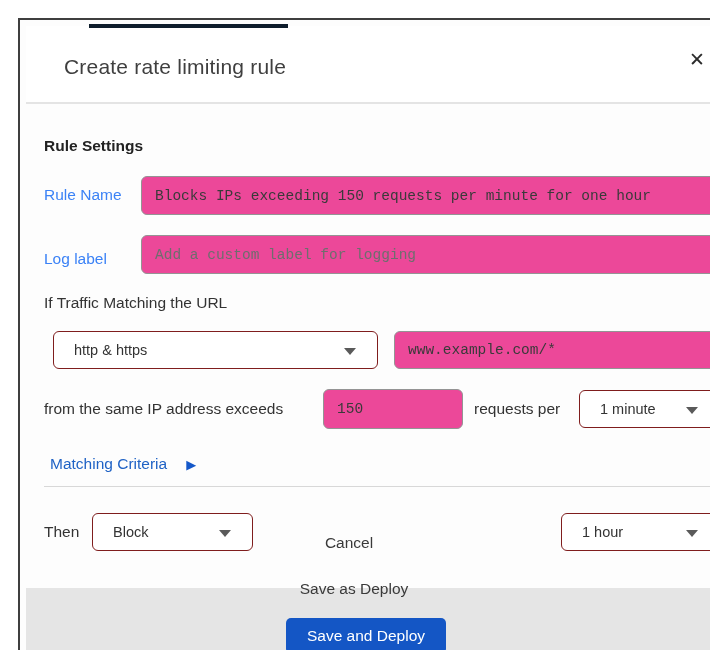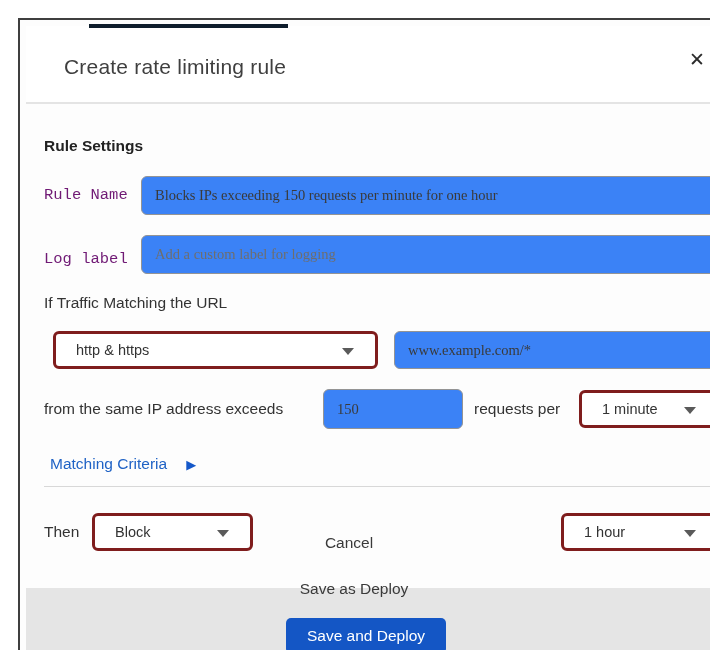--- a/index.html
+++ b/index.html
@@ -33,35 +33,35 @@
     width:30px; height:30px;
     display:flex; align-items:center; justify-content:center;
     font-size:19px; color:#2b2b2b; cursor:pointer;
     font-weight:300; user-select:none;
   }
 
   .section-heading {
     position:absolute; left:18px; top:111px;
     font-size:15.5px; font-weight:bold; color:#222222;
   }
-  .field-label { position:absolute; font-size:15.5px; color:#701a75;font-family:Liberation Mono, monospace; }
+  .field-label { position:absolute; font-size:15.5px; color:#3b82f6; }
 
   .text-input {
     position:absolute;
     border:1px solid #949494; border-radius:6px;
-    background:#3b82f6;
-    font-family:Liberation Serif, serif;
+    background:#ec4899;
+    font-family:Liberation Mono, monospace;
     font-size:14.5px; color:#3a3a3a;
     padding:0 13px; outline:none;
   }
   .text-input::placeholder { color:#6e6e6e; opacity:1; }
 
   .select-box {
     position:absolute;
-    border:3px solid #7f1d1d; border-radius:6px;
+    border:1px solid #7f1d1d; border-radius:6px;
     background:#ffffff;
     display:flex; align-items:center;
     padding:0 14px;
     font-size:14.5px; color:#333333;
     cursor:pointer;
   }
   .select-box .caret {
     position:absolute; right:15px; top:50%;
     margin-top:-2px;
     width:0; height:0;

